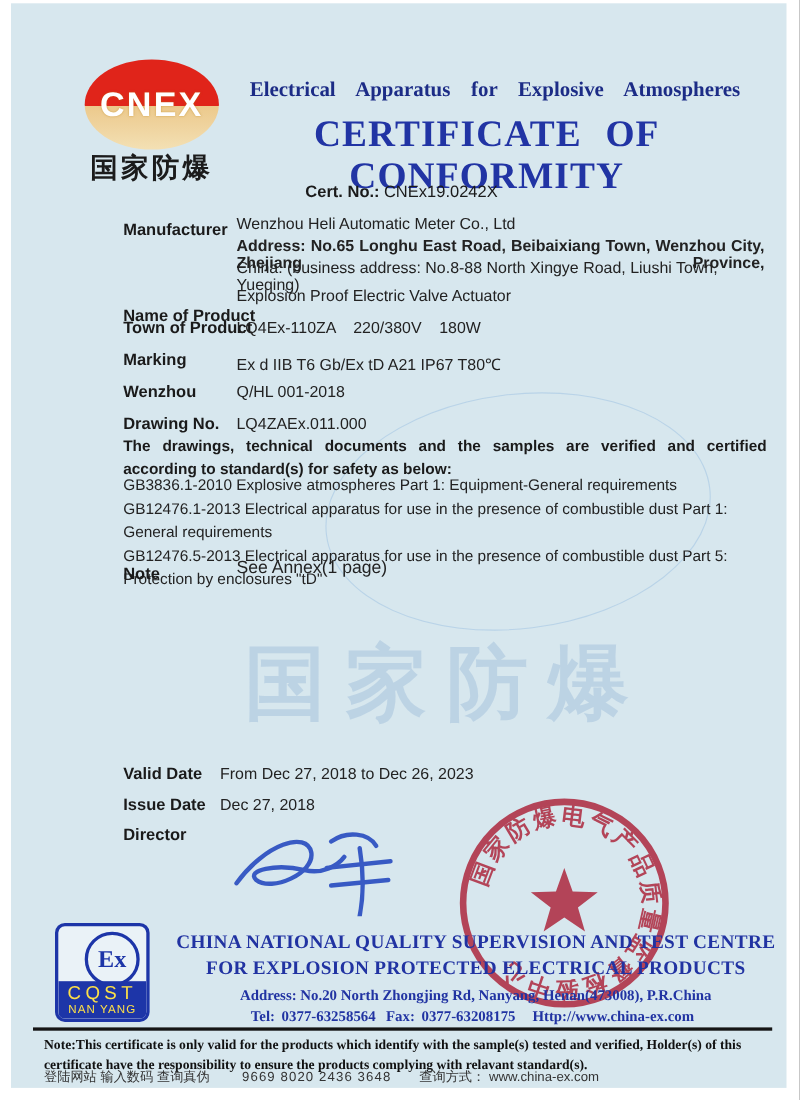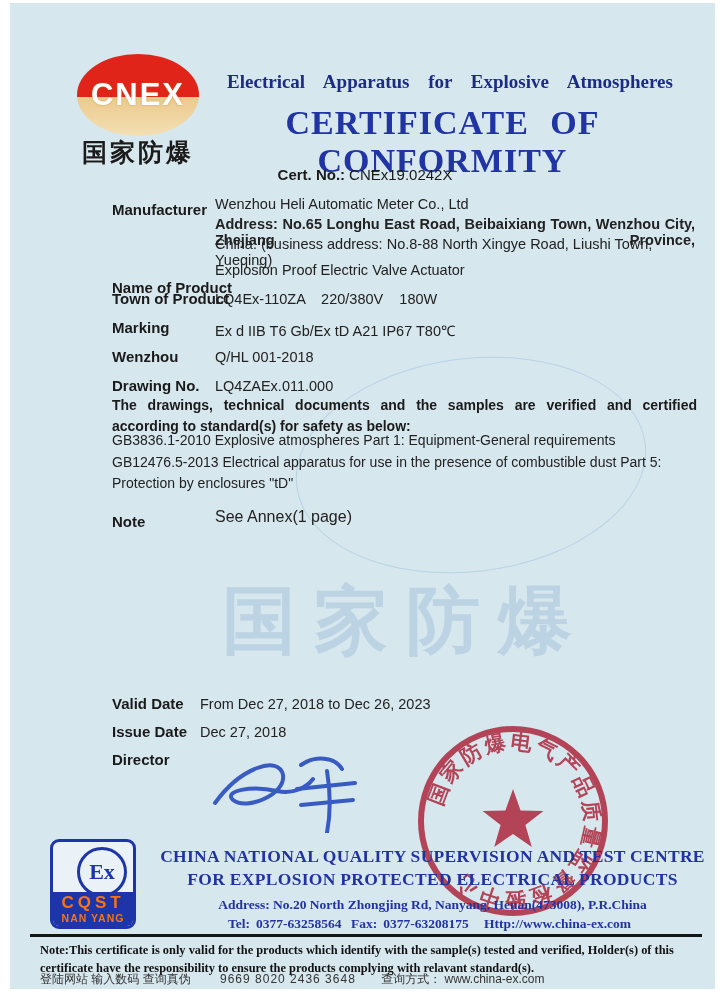--- a/index.html
+++ b/index.html
@@ -52,21 +52,21 @@
   .verify .code{margin-left:26px;letter-spacing:1px;}
   .verify .method{margin-left:22px;}
 
   
   .cqst{left:50px;top:839px;width:86px;height:90px;border:3px solid #1d35a8;border-radius:9px;
     background:#eaf2f7;overflow:hidden;box-sizing:border-box;}
   .cqst-circle{position:absolute;left:24px;top:5px;width:44px;height:44px;border:3px solid #1d35a8;
     border-radius:50%;display:flex;align-items:center;justify-content:center;
     color:#1d35a8;font-size:22px;font-weight:bold;font-family:"Liberation Serif",serif;}
   .cqst-bar{position:absolute;left:0;bottom:0;width:100%;height:34px;background:#1d35a8;
-    color:#f97316;text-align:center;line-height:1;font-weight:bold;}
+    color:#fde047;text-align:center;line-height:1;}
   .cqst-bar .l1{font-size:17px;letter-spacing:4px;margin-top:2px;}
   .cqst-bar .l2{font-size:10.5px;letter-spacing:1px;margin-top:2px;}
 
   .stamp{left:415px;top:723px;width:196px;height:196px;mix-blend-mode:multiply;opacity:.88;}
   .sig{left:203px;top:745px;width:175px;height:88px;}
 </style>
 </head>
 <body>
 
 <div class="page">
@@ -101,20 +101,21 @@
 
   <div class="abs lbl" style="left:112px;top:348px;">Wenzhou</div>
   <div class="abs val" style="left:215px;top:349px;">Q/HL 001-2018</div>
 
   <div class="abs lbl" style="left:112px;top:377px;">Drawing No.</div>
   <div class="abs val" style="left:215px;top:378px;">LQ4ZAEx.011.000</div>
 
   <div class="abs statement">The drawings, technical documents and the samples are verified and certified according to standard(s) for safety as below:</div>
   <div class="abs stds">
     <div>GB3836.1-2010 Explosive atmospheres Part 1: Equipment-General requirements</div>
+    <div>GB12476.1-2013 Electrical apparatus for use in the presence of combustible dust Part 1: General requirements</div>
     <div>GB12476.5-2013 Electrical apparatus for use in the presence of combustible dust Part 5: Protection by enclosures "tD"</div>
   </div>
 
   <div class="abs lbl" style="left:112px;top:513px;">Note</div>
   <div class="abs val" style="left:215px;top:508px;font-size:16px;">See Annex(1 page)</div>
 
   <div class="abs lbl" style="left:112px;top:695px;">Valid Date</div>
   <div class="abs val" style="left:200px;top:696px;">From Dec 27, 2018 to Dec 26, 2023</div>
 
   <div class="abs lbl" style="left:112px;top:723px;">Issue Date</div>

